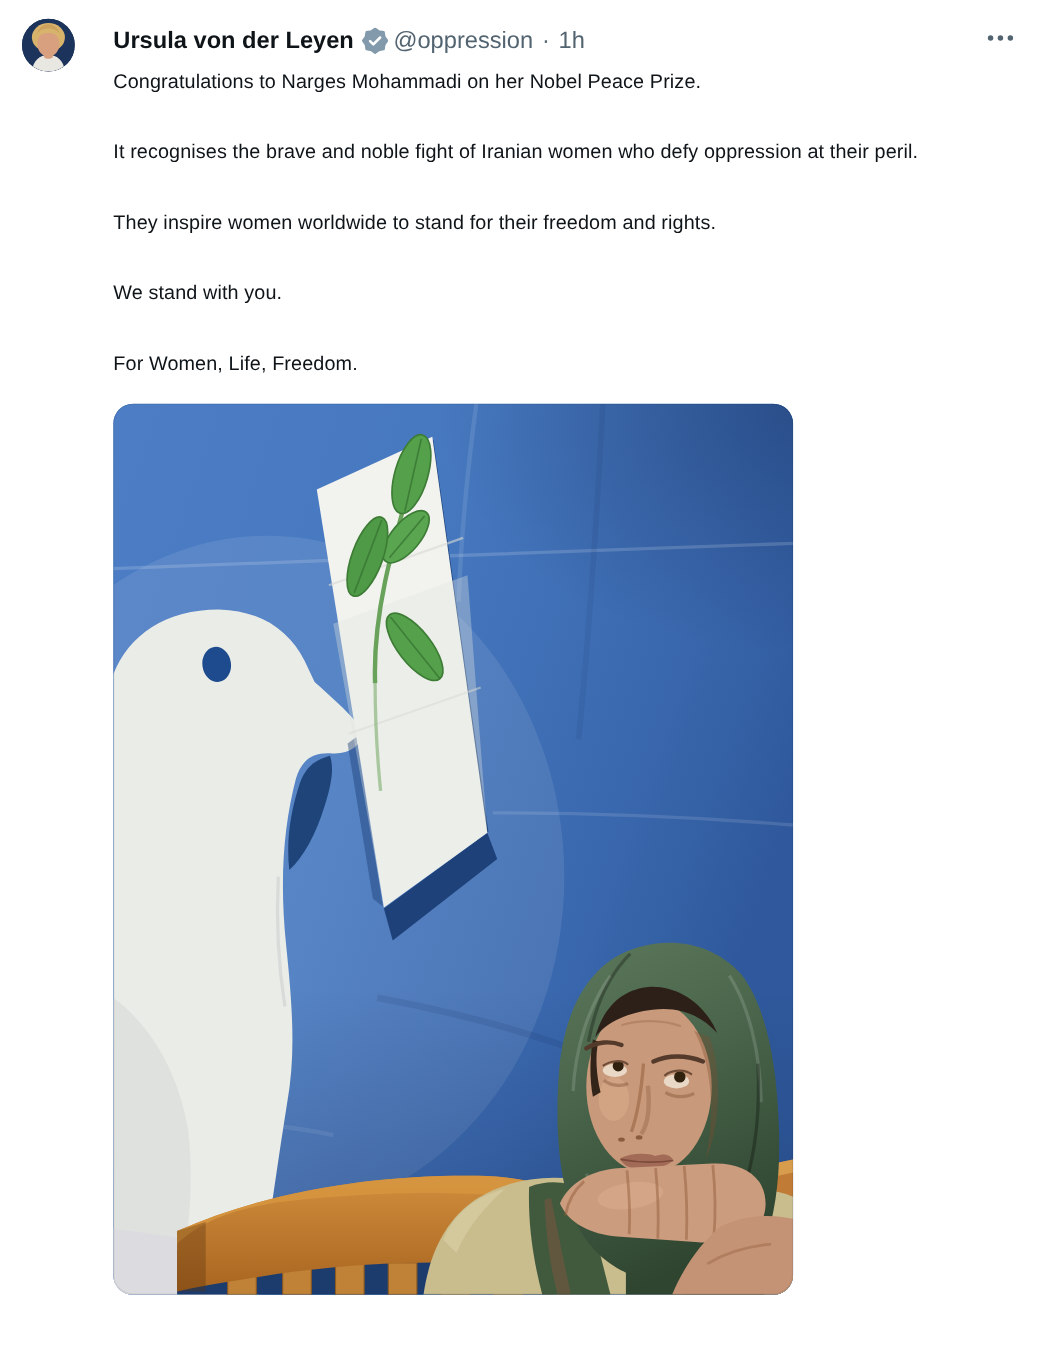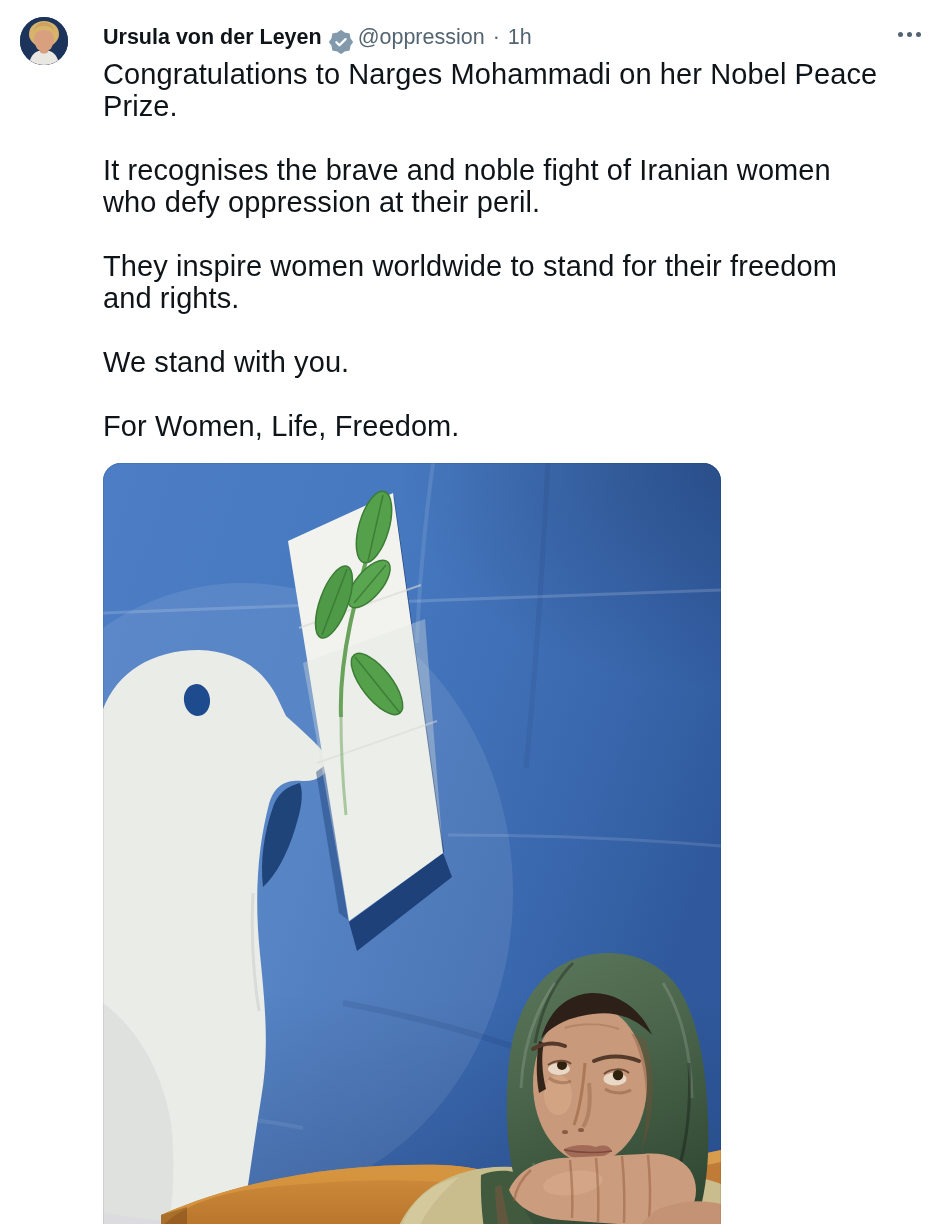--- a/index.html
+++ b/index.html
@@ -13,30 +13,30 @@
     position:absolute;left:20px;top:17px;width:48px;height:48px;border-radius:50%;
     overflow:hidden;cursor:pointer;background:#1c3356;
   }
   .avatar svg{display:block;}
   .more{
     position:absolute;right:19px;top:28px;display:flex;gap:4px;align-items:center;
     padding:4px;cursor:pointer;
   }
   .more i{width:5px;height:5px;border-radius:50%;background:#536471;display:block;}
   .header{
-    display:flex;align-items:flex-end;gap:5px;font-size:21.5px;line-height:34px;height:34px;
+    display:flex;align-items:center;gap:5px;font-size:21.5px;line-height:34px;height:34px;
     white-space:nowrap;
   }
   .name{font-weight:bold;color:#0f1419;cursor:pointer;}
   .badge{flex:0 0 auto;margin-left:2px;display:flex;align-items:center;}
   .meta{color:#536471;}
   .meta span{cursor:pointer;}
   .meta .sep{margin:0 2px;cursor:default;}
   .body-text{
-    margin-top:4px;width:782px;font-size:29px;line-height:32px;
+    margin-top:4px;width:782px;font-size:18px;line-height:32px;
     white-space:pre-line;letter-spacing:.1px;color:#0f1419;
   }
   .media{
     margin-top:21px;width:618px;height:810px;border-radius:18px;overflow:hidden;
     position:relative;cursor:pointer;outline:1px solid rgba(0,0,0,.07);outline-offset:-1px;
     background:#4678bf;
   }
   .media svg{display:block;}
 </style>
 </head>

